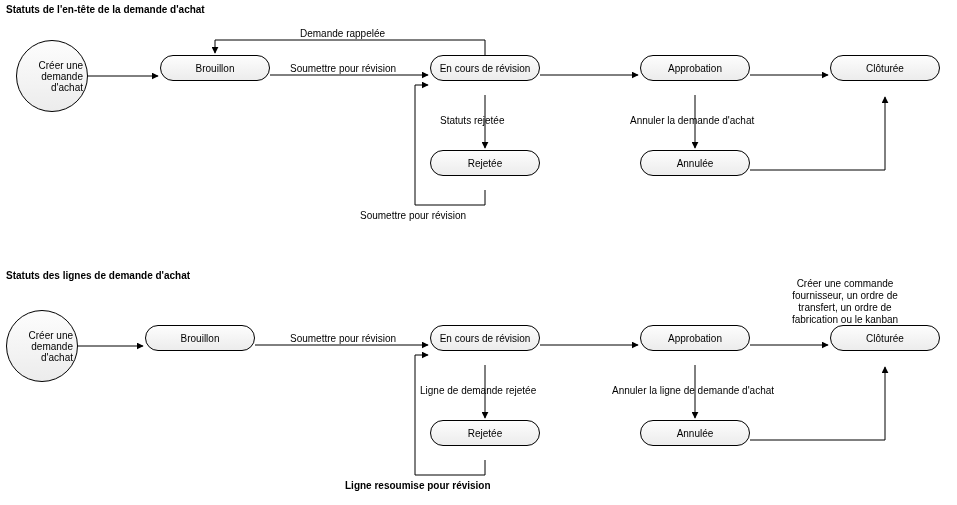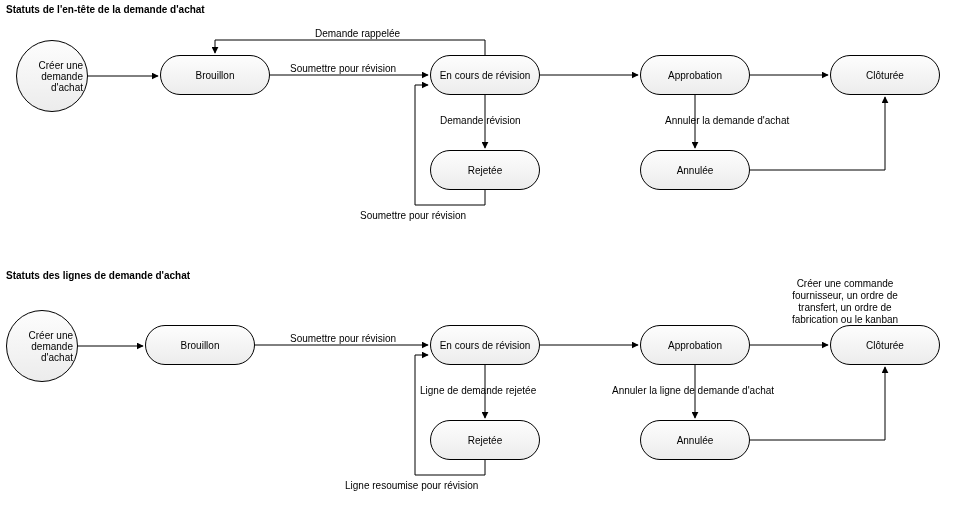--- a/index.html
+++ b/index.html
@@ -1,19 +1,19 @@
 <!DOCTYPE html>
 <html><head>
 <meta charset="utf-8">
 <style>
   html,body{margin:0;padding:0;background:#fff;font-family:Arial,Helvetica,sans-serif;font-size:10px;color:#000;}
   #stage{position:relative;width:957px;height:505px;}
   .node{position:absolute;border:1px solid #000;background:linear-gradient(#fdfdfd,#ececec);display:flex;align-items:center;justify-content:center;text-align:right;padding:2px 4px;box-sizing:border-box;}
   .circle{width:72px;height:72px;border-radius:50%;}
-  .pill{width:110px;height:40px;border-radius:20px;}
+  .pill{width:110px;height:26px;border-radius:20px;}
   .heading{position:absolute;font-weight:bold;}
   .label{position:absolute;text-align:center;line-height:1.2;}
   svg.arrows{position:absolute;left:0;top:0;width:957px;height:505px;pointer-events:none;}
 </style>
 </head>
 <body>
 
 <div id="stage">
 
   <div class="heading" style="left:6px;top:4px;">Statuts de l'en-tête de la demande d'achat</div>
@@ -28,29 +28,29 @@
   <div class="node pill" style="left:830px;top:55px;">Clôturée</div>
 
   <div class="node circle" style="left:6px;top:310px;">Créer une demande d'achat</div>
   <div class="node pill" style="left:145px;top:325px;">Brouillon</div>
   <div class="node pill" style="left:430px;top:325px;">En cours de révision</div>
   <div class="node pill" style="left:430px;top:420px;">Rejetée</div>
   <div class="node pill" style="left:640px;top:325px;">Approbation</div>
   <div class="node pill" style="left:640px;top:420px;">Annulée</div>
   <div class="node pill" style="left:830px;top:325px;">Clôturée</div>
 
-  <div class="label" style="left:300px;top:28px;margin-left:15px;">Demande rappelée</div>
+  <div class="label" style="left:300px;top:28px;">Demande rappelée</div>
   <div class="label" style="left:290px;top:63px;">Soumettre pour révision</div>
-  <div class="label" style="left:440px;top:115px;">Demande révision</div>
+  <div class="label" style="left:440px;top:115px;">Statuts rejetée</div>
   <div class="label" style="left:360px;top:210px;">Soumettre pour révision</div>
-  <div class="label" style="left:665px;top:115px;">Annuler la demande d'achat</div>
+  <div class="label" style="left:630px;top:115px;">Annuler la demande d'achat</div>
 
   <div class="label" style="left:290px;top:333px;">Soumettre pour révision</div>
   <div class="label" style="left:420px;top:385px;">Ligne de demande rejetée</div>
-  <div class="label" style="left:345px;top:480px;">Ligne resoumise pour révision</div>
+  <div class="label" style="left:345px;top:480px;font-weight:bold;">Ligne resoumise pour révision</div>
   <div class="label" style="left:612px;top:385px;text-align:right;">Annuler la ligne de demande d'achat</div>
   <div class="label" style="left:765px;top:278px;width:160px;white-space:pre-line;">Créer une commande
 fournisseur, un ordre de
 transfert, un ordre de
 fabrication ou le kanban</div>
 
   <svg class="arrows">
     <defs>
       <marker id="ah" viewBox="0 0 10 10" refX="9" refY="5" markerWidth="7" markerHeight="7" orient="auto-start-reverse">
         <path d="M0,0 L10,5 L0,10 z" fill="#000"></path>

